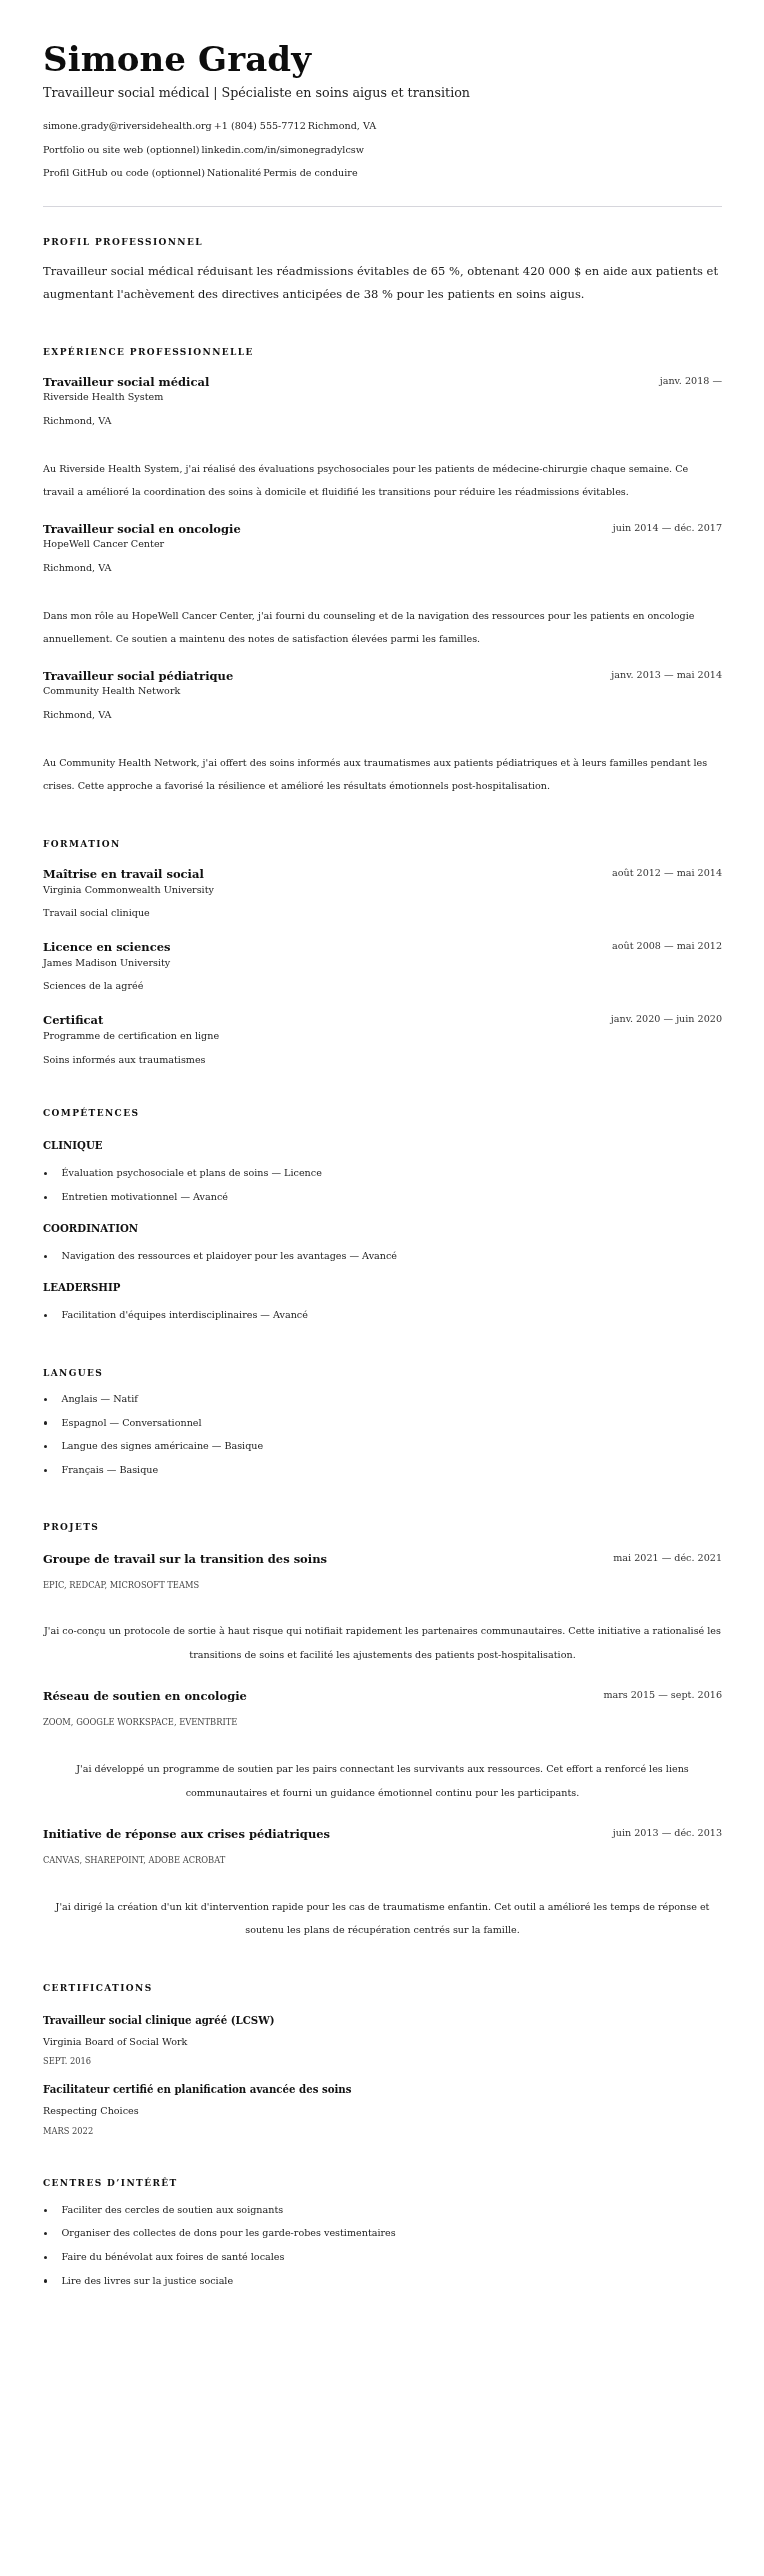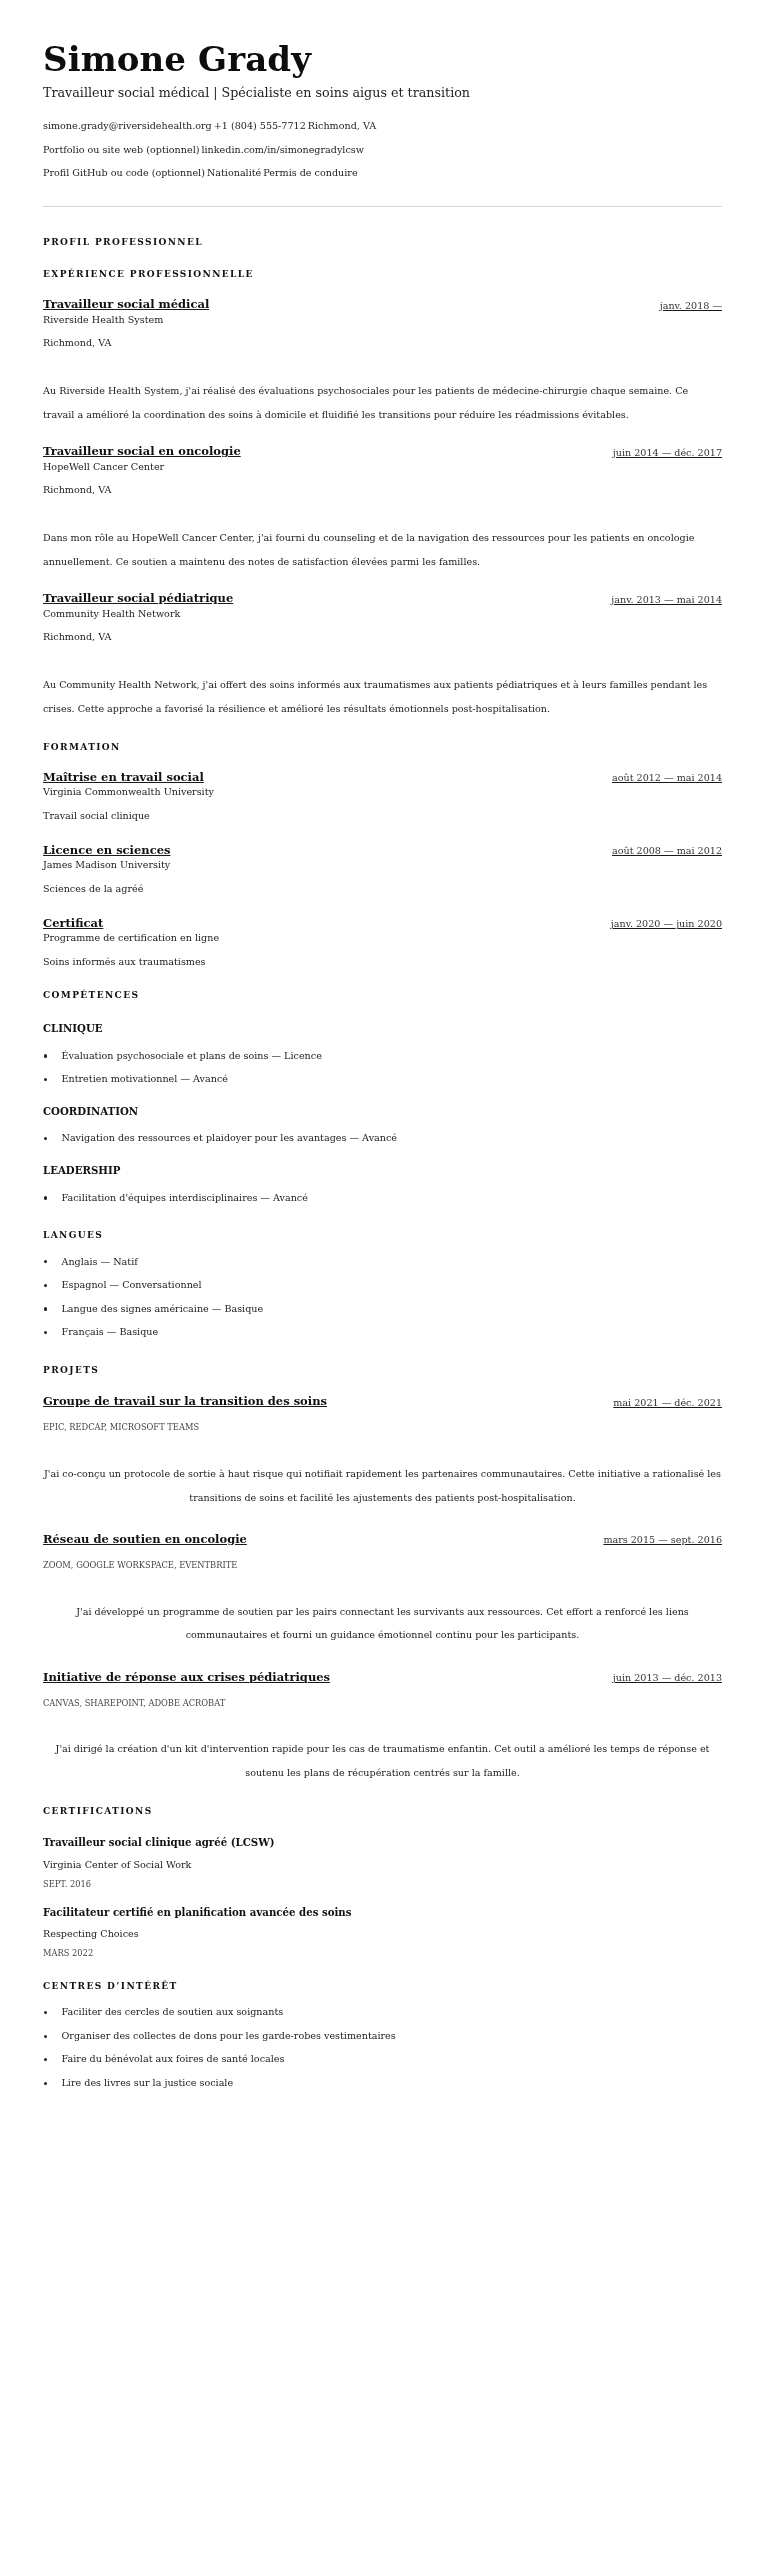--- a/index.html
+++ b/index.html
@@ -13,31 +13,31 @@
   .name {
     font-size: 34px; font-weight: bold; color: #0d0d0d;
     line-height: 46px; letter-spacing: 0.1px;
   }
   .headline { font-size: 12.7px; line-height: 19px; color: #222; margin-top: 1.3px; }
   .contact-row { display: flex; flex-wrap: wrap; gap: 0 2px; font-size: 9.6px; color: #222; line-height: 12.7px; }
   .contact-row.first { margin-top: 18px; }
   .contact-row + .contact-row { margin-top: 10.8px; }
   .divider { border: 0; border-top: 1.3px solid #d6d6dc; margin-top: 25.5px; }
 
-  .section { margin-top: 20px; }
+  .section { margin-top: 40px; }
   .section.first { margin-top: 29px; }
   .section-title {
     font-size: 9px; font-weight: bold; letter-spacing: 1.4px;
     text-transform: uppercase; color: #111; line-height: 12.7px;
   }
   .summary { font-size: 11.5px; line-height: 23px; color: #1a1a1a; margin-top: 11.5px; }
 
   .entry { margin-top: 16.6px; }
   .entry.first { margin-top: 15.3px; }
-  .entry-head { display: flex; justify-content: space-between; align-items: flex-end; text-decoration: underline; }
+  .entry-head { display: flex; justify-content: space-between; align-items: flex-start; }
   .entry-title { font-size: 11.5px; font-weight: bold; color: #111; line-height: 16.6px; }
   .entry-date { font-size: 9.6px; color: #333; line-height: 14px; white-space: nowrap; }
   .entry-org { font-size: 9.6px; line-height: 14px; color: #222; }
   .entry-loc { font-size: 9.6px; line-height: 14px; color: #222; margin-top: 9.6px; }
   .entry-desc { font-size: 9.6px; line-height: 23.6px; color: #222; margin-top: 29px; }
 
   .edu-entry { margin-top: 19px; }
   .edu-entry.first { margin-top: 15.3px; }
   .edu-field { font-size: 9.6px; line-height: 14px; color: #222; margin-top: 9.6px; }
 
@@ -85,20 +85,21 @@
       <span>Profil GitHub ou code (optionnel)</span>
       <span>Nationalité</span>
       <span>Permis de conduire</span>
     </div>
   </header>
 
   <hr class="divider">
 
   <section class="section first">
     <h2 class="section-title">Profil professionnel</h2>
+    <p class="summary">Travailleur social médical réduisant les réadmissions évitables de 65 %, obtenant 420 000 $ en aide aux patients et augmentant l'achèvement des directives anticipées de 38 % pour les patients en soins aigus.</p>
   </section>
 
   <section class="section">
     <h2 class="section-title">Expérience professionnelle</h2>
 
     <div class="entry first">
       <div class="entry-head">
         <span class="entry-title">Travailleur social médical</span>
         <span class="entry-date">janv. 2018 —</span>
       </div>
@@ -224,21 +225,21 @@
       <div class="proj-tags">CANVAS, SHAREPOINT, ADOBE ACROBAT</div>
       <p class="proj-desc">J'ai dirigé la création d'un kit d'intervention rapide pour les cas de traumatisme enfantin. Cet outil a amélioré les temps de réponse et soutenu les plans de récupération centrés sur la famille.</p>
     </div>
   </section>
 
   <section class="section">
     <h2 class="section-title">Certifications</h2>
 
     <div class="cert first">
       <div class="cert-name">Travailleur social clinique agréé (LCSW)</div>
-      <div class="cert-issuer">Virginia Center of Social Work</div>
+      <div class="cert-issuer">Virginia Board of Social Work</div>
       <div class="cert-date">SEPT. 2016</div>
     </div>
 
     <div class="cert">
       <div class="cert-name">Facilitateur certifié en planification avancée des soins</div>
       <div class="cert-issuer">Respecting Choices</div>
       <div class="cert-date">MARS 2022</div>
     </div>
   </section>
 

